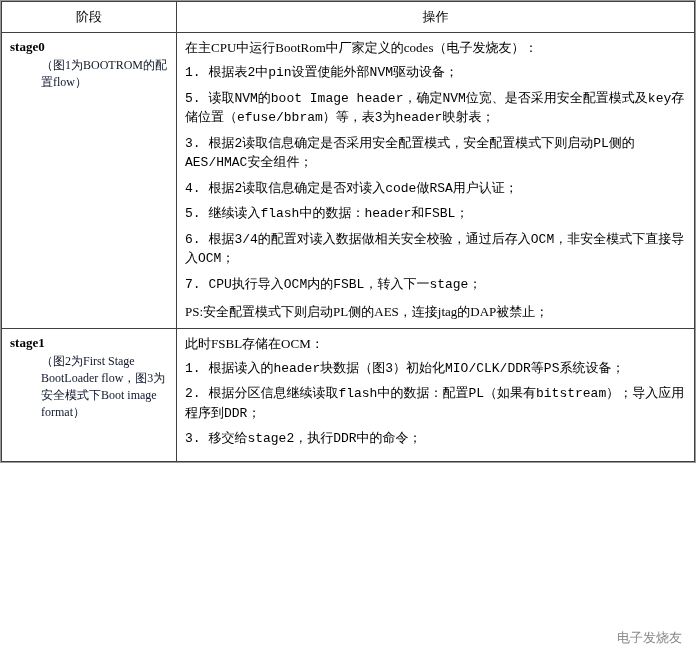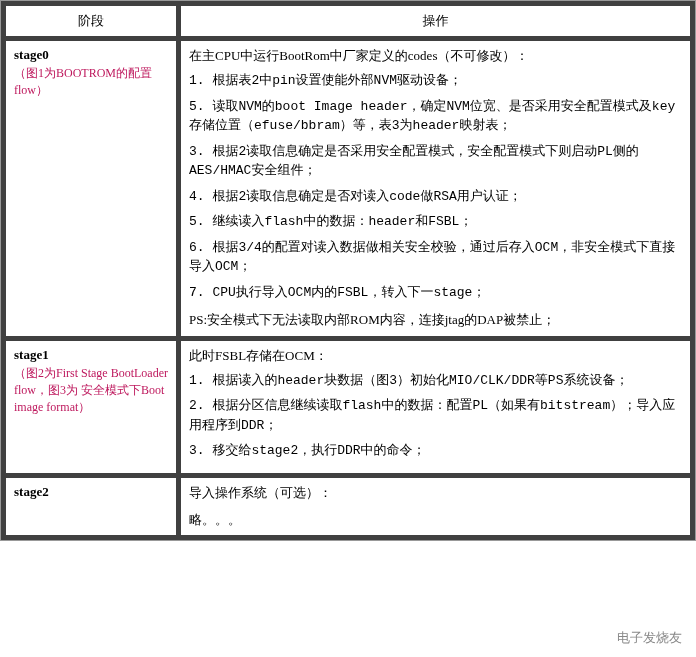--- a/index.html
+++ b/index.html
@@ -12,43 +12,44 @@
     }
     .table-wrapper {
       border: 1px solid #999;
       margin: 0;
     }
     table {
       width: 100%;
       border-collapse: collapse;
     }
     th, td {
-      border: 5px solid #404040;
+      border: 1px solid #404040;
       padding: 6px 8px;
       vertical-align: top;
     }
     thead th {
       background: #fff;
       font-weight: normal;
       font-size: 13px;
     }
     td.stage-col {
       width: 175px;
       vertical-align: top;
     }
     td.action-col {
       vertical-align: top;
     }
     .stage-title {
       font-weight: bold;
     }
     .stage-sub {
       font-size: 12px;
-      color: #be185d;
+      color: #0f172a;
       margin-top: 2px;
+      margin-left: 31px;
     }
     .action-intro {
       margin-bottom: 6px;
     }
     .action-list {
       list-style: none;
       padding: 0;
       margin: 0;
       font-family: Liberation Mono, monospace;
     }
@@ -72,56 +73,47 @@
         <th>操作</th>
       </tr>
     </thead>
     <tbody id="table-body">
     <tr>
           <td class="stage-col">
             <div class="stage-title">stage0</div>
             <div class="stage-sub">（图1为BOOTROM的配置flow）</div>
           </td>
           <td class="action-col">
-            <div class="action-intro">在主CPU中运行BootRom中厂家定义的codes（不可修改）：</div>
+            <div class="action-intro">在主CPU中运行BootRom中厂家定义的codes（电子发烧友）：</div>
             <ul class="action-list">
               <li>1. 根据表2中pin设置使能外部NVM驱动设备；</li>
               <li>5. 读取NVM的boot Image header，确定NVM位宽、是否采用安全配置模式及key存储位置（efuse/bbram）等，表3为header映射表；</li>
               <li>3. 根据2读取信息确定是否采用安全配置模式，安全配置模式下则启动PL侧的AES/HMAC安全组件；</li>
               <li>4. 根据2读取信息确定是否对读入code做RSA用户认证；</li>
               <li>5. 继续读入flash中的数据：header和FSBL；</li>
               <li>6. 根据3/4的配置对读入数据做相关安全校验，通过后存入OCM，非安全模式下直接导入OCM；</li>
               <li>7. CPU执行导入OCM内的FSBL，转入下一stage；</li>
             </ul>
-            <div class="action-ps">PS:安全模式下无法读取内部ROM内容，连接jtag的DAP被禁止；</div>
+            <div class="action-ps">PS:安全配置模式下则启动PL侧的AES，连接jtag的DAP被禁止；</div>
           </td>
         </tr>
         <tr>
           <td class="stage-col">
             <div class="stage-title">stage1</div>
             <div class="stage-sub">（图2为First Stage BootLoader flow，图3为
 安全模式下Boot image format）</div>
           </td>
           <td class="action-col">
             <div class="action-intro">此时FSBL存储在OCM：</div>
             <ul class="action-list">
               <li>1. 根据读入的header块数据（图3）初始化MIO/CLK/DDR等PS系统设备；</li>
               <li>2. 根据分区信息继续读取flash中的数据：配置PL（如果有bitstream）；导入应用程序到DDR；</li>
               <li>3. 移交给stage2，执行DDR中的命令；</li>
             </ul>
           </td>
         </tr>
-        <tr>
-          <td class="stage-col">
-            <div class="stage-title">stage2</div>
-          </td>
-          <td class="action-col">
-            <div class="action-intro">导入操作系统（可选）：</div>
-            <div class="action-ps">略。。。</div>
-          </td>
-        </tr>
       </tbody>
   </table>
 </div>
 
 <div style="position:fixed;bottom:8px;right:8px;background:rgba(255,255,255,0.85);padding:2px 6px;border-radius:3px;">
   <span style="font-size:13px;color:#888;">电子发烧友</span>
 </div>
 
 </body></html>

